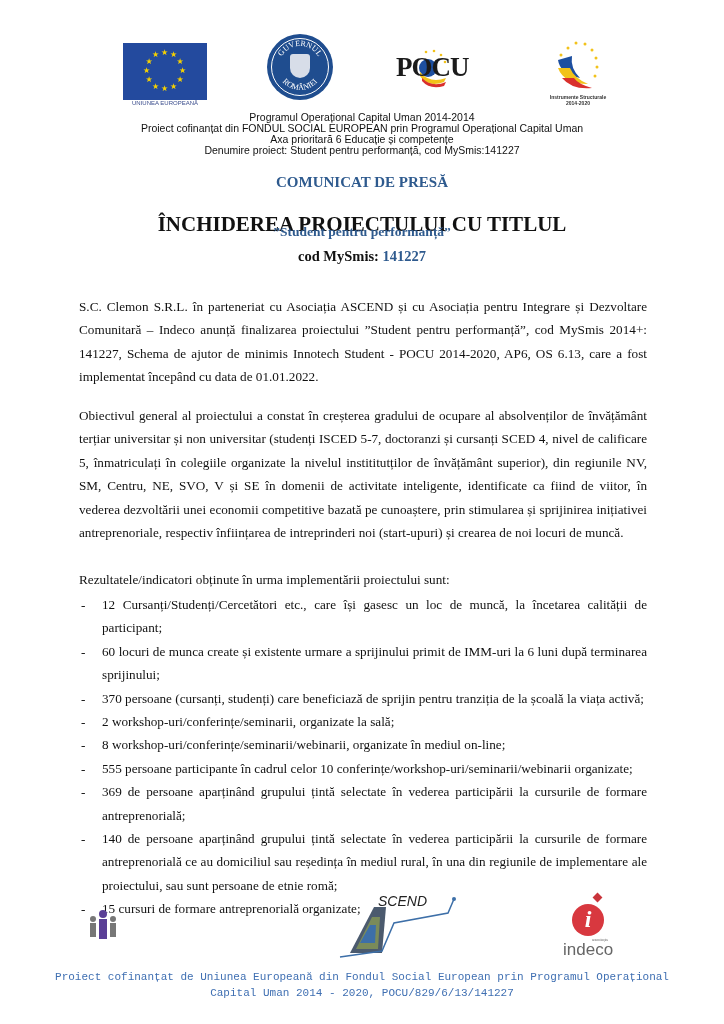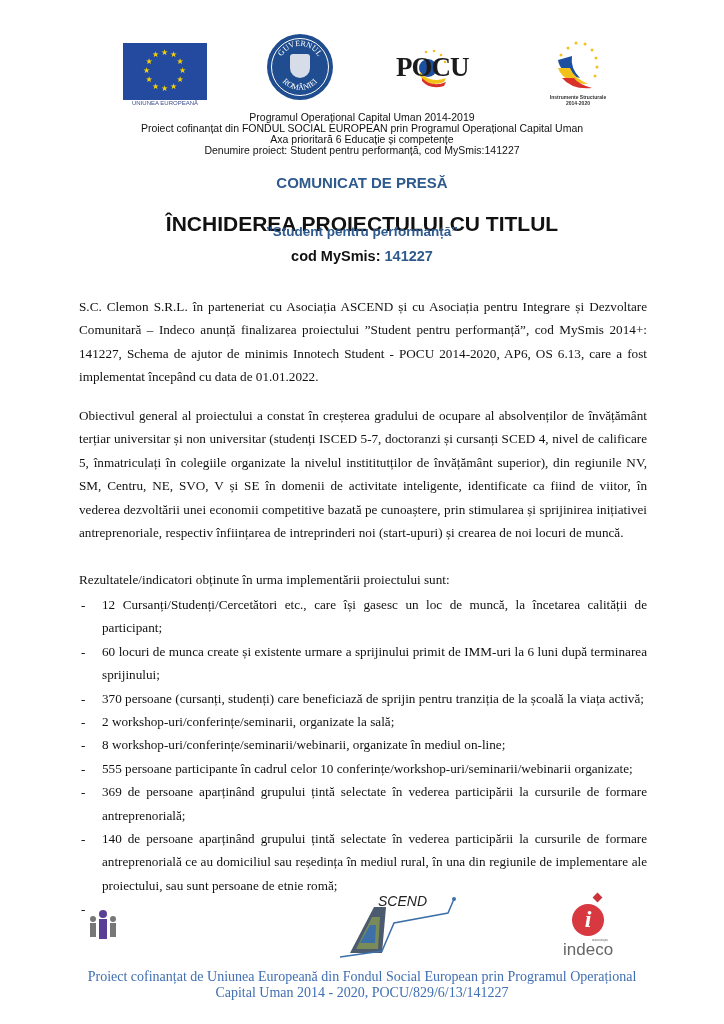--- a/index.html
+++ b/index.html
@@ -26,21 +26,21 @@
   #pocu svg { position:absolute; left:20px; top:0; }
   
   #instr { left:540px; top:38px; width:76px; height:70px; }
   #instr .lbl { position:absolute; left:0; top:56px; width:76px; text-align:center;
                 font-family:"Liberation Sans", sans-serif; font-size:5px; font-weight:bold;
                 color:#333; line-height:6px; }
   
   .hdr { position:absolute; left:0; width:724px; text-align:center;
          font-family:"Liberation Sans", sans-serif; font-size:10.5px; line-height:11.5px; color:#111; }
   .title { position:absolute; left:0; width:724px; text-align:center; font-weight:bold;
-           font-family:Liberation Sans, sans-serif; }
+           font-family:Liberation Serif, serif; }
   .blue { color:#2e5a8e; }
   
   .para { position:absolute; left:79px; width:568px; font-size:13.2px; line-height:23.4px;
           text-align:justify; }
   .para b { font-weight:normal; }
   ul.results { position:absolute; left:79px; top:593px; width:568px; margin:0; padding:0;
                list-style:none; font-size:13.2px; line-height:23.4px; }
   ul.results li { position:relative; padding-left:23px; text-align:justify; }
   ul.results li .dash { position:absolute; left:2px; top:0; }
   .intro { position:absolute; left:79px; top:568px; font-size:13.2px; line-height:23.4px; }
@@ -56,21 +56,21 @@
                     border-radius:50%; background:#d8383f; }
   #indeco .i { position:absolute; left:12px; top:16px; width:32px; text-align:center;
                color:#fff; font-family:"Liberation Serif", serif; font-style:italic; font-weight:bold; font-size:24px; }
   #indeco .dot { position:absolute; left:34px; top:4px; width:7px; height:7px; background:#c9343b;
                  transform:rotate(45deg); }
   #indeco .assoc { position:absolute; left:32px; top:47px; font-family:"Liberation Sans", sans-serif;
                    font-size:4px; color:#666; }
   #indeco .word { position:absolute; left:3px; top:50px; font-family:"Liberation Sans", sans-serif;
                   font-size:17px; color:#666;text-align:center; }
   .footer { position:absolute; left:0; width:724px; text-align:center;
-            font-family:Liberation Serif, serif; font-size:14px; line-height:16px; color:#3f6fb2; }
+            font-family:Liberation Mono, monospace; font-size:11px; line-height:16px; color:#3f6fb2; }
 </style>
 </head>
 <body>
 
 <div class="logo" id="eu">
     <span class="star" style="left: 38px; top: 6px;">★</span>
     <span class="star" style="left: 47px; top: 8.41154px;">★</span>
     <span class="star" style="left: 53.5885px; top: 15px;">★</span>
     <span class="star" style="left: 56px; top: 24px;">★</span>
     <span class="star" style="left: 53.5885px; top: 33px;">★</span>
@@ -127,21 +127,21 @@
     <circle cx="57" cy="29" r="1.5" fill="#f2c21a"></circle>
     <circle cx="55" cy="38" r="1.5" fill="#f2c21a"></circle>
     <circle cx="21" cy="17" r="1.5" fill="#f2c21a"></circle>
   </svg>
   <div class="lbl">
     <span>Instrumente Structurale</span><br>
     <span>2014-2020</span>
   </div>
 </div>
 
-<div class="hdr" style="top:112px">Programul Operațional Capital Uman 2014-2019</div>
+<div class="hdr" style="top:112px">Programul Operațional Capital Uman 2014-2014</div>
 <div class="hdr" style="top:123px">Proiect cofinanțat din FONDUL SOCIAL EUROPEAN prin Programul Operațional Capital Uman</div>
 <div class="hdr" style="top:134px">Axa prioritară 6 Educație și competențe</div>
 <div class="hdr" style="top:145px">Denumire proiect: Student pentru performanță, cod MySmis:141227</div>
 
 <div class="title blue" style="top:174px;font-size:15px">COMUNICAT DE PRESĂ</div>
 <div class="title" style="top:212px;font-size:21px">ÎNCHIDEREA PROIECTULUI CU TITLUL</div>
 <div class="title blue" style="top:224px;font-size:13.5px">”Student pentru performanță”</div>
 <div class="title" style="top:248px;font-size:14.5px">
   <span>cod MySmis: </span><span class="blue">141227</span>
 </div>
@@ -157,21 +157,21 @@
 <div class="intro">Rezultatele/indicatori obținute în urma implementării proiectului sunt:</div>
 <ul class="results">
   <li><span class="dash">-</span><span>12 Cursanți/Studenți/Cercetători etc., care își gasesc un loc de muncă, la încetarea calității de participant;</span></li>
   <li><span class="dash">-</span><span>60 locuri de munca create și existente urmare a sprijinului primit de IMM-uri la 6 luni după terminarea sprijinului;</span></li>
   <li><span class="dash">-</span><span>370 persoane (cursanți, studenți) care beneficiază de sprijin pentru tranziția de la școală la viața activă;</span></li>
   <li><span class="dash">-</span><span>2 workshop-uri/conferințe/seminarii, organizate la sală;</span></li>
   <li><span class="dash">-</span><span>8 workshop-uri/conferințe/seminarii/webinarii, organizate în mediul on-line;</span></li>
   <li><span class="dash">-</span><span>555 persoane participante în cadrul celor 10 conferințe/workshop-uri/seminarii/webinarii organizate;</span></li>
   <li><span class="dash">-</span><span>369 de persoane aparținând grupului țintă selectate în vederea participării la cursurile de formare antreprenorială;</span></li>
   <li><span class="dash">-</span><span>140 de persoane aparținând grupului țintă selectate în vederea participării la cursurile de formare antreprenorială ce au domiciliul sau reședința în mediul rural, în una din regiunile de implementare ale proiectului, sau sunt persoane de etnie romă;</span></li>
-  <li><span class="dash">-</span></li>
+  <li><span class="dash">-</span><span>15 cursuri de formare antreprenorială organizate;</span></li>
 </ul>
 
 <div class="logo" id="clemon">
   <svg width="30" height="36" viewBox="0 0 30 36" style="position:absolute;left:0;top:4px">
     <circle cx="5" cy="11" r="3" fill="#777"></circle>
       <rect x="2" y="15" width="6" height="14" fill="#777"></rect>
     <circle cx="15" cy="6" r="4" fill="#5a3f96"></circle>
       <rect x="11" y="11" width="8" height="20" fill="#5a3f96"></rect>
     <circle cx="25" cy="11" r="3" fill="#777"></circle>
       <rect x="22" y="15" width="6" height="14" fill="#777"></rect>

